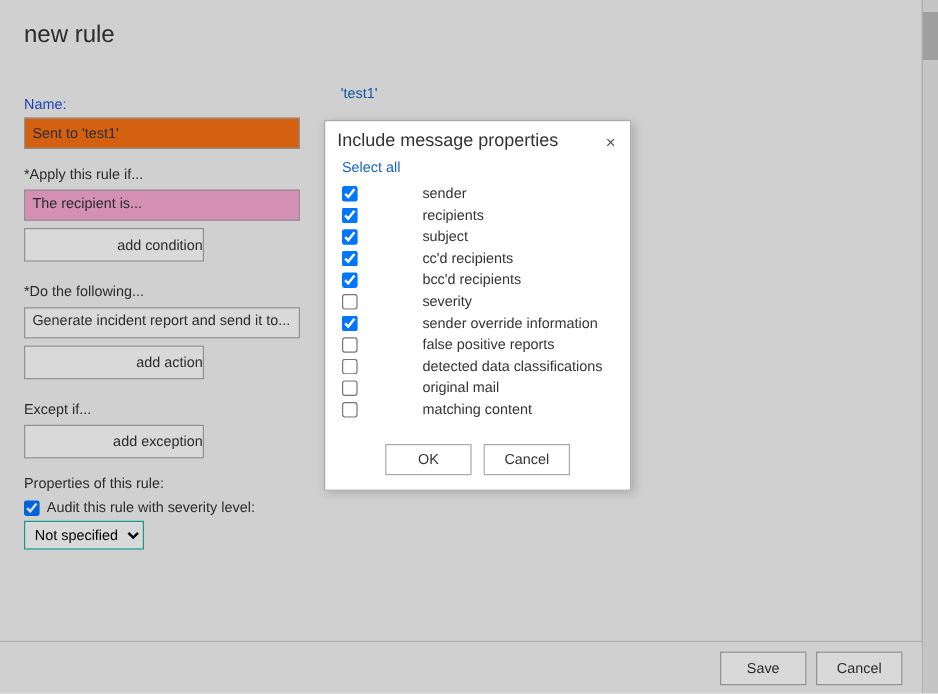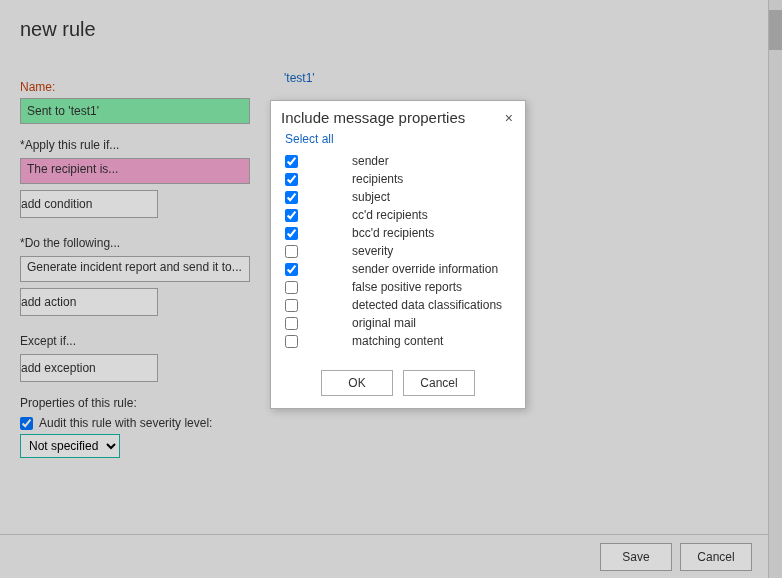--- a/index.html
+++ b/index.html
@@ -26,49 +26,49 @@
     }
     .left-panel {
       position: absolute;
       left: 0;
       top: 60px;
       width: 270px;
       padding: 10px 20px;
     }
     .field-label {
       font-size: 12px;
-      color: #c2410c;
+      color: #1d4ed8;
       margin-bottom: 4px;
       margin-top: 10px;
     }
     .text-input {
       width: 230px;
       height: 26px;
       border: 1px solid #aaa;
-      background: #86efac;
+      background: #f97316;
       padding: 3px 6px;
       font-size: 12px;
       color: #333;
     }
     .section-label {
       font-size: 12px;
       color: #333;
       margin-top: 14px;
       margin-bottom: 6px;
       font-weight: 500;
     }
     .action-btn {
-      width: 138px;
+      width: 150px;
       height: 28px;
       background: #fff;
       border: 1px solid #aaa;
       font-size: 12px;
       color: #333;
       cursor: pointer;
-      text-align: left;
+      text-align: right;
       line-height: 26px;
       margin-bottom: 4px;
     }
     .condition-value {
       width: 230px;
       height: 26px;
       border: 1px solid #aaa;
       background: #f9a8d4;
       padding: 3px 6px;
       font-size: 12px;

